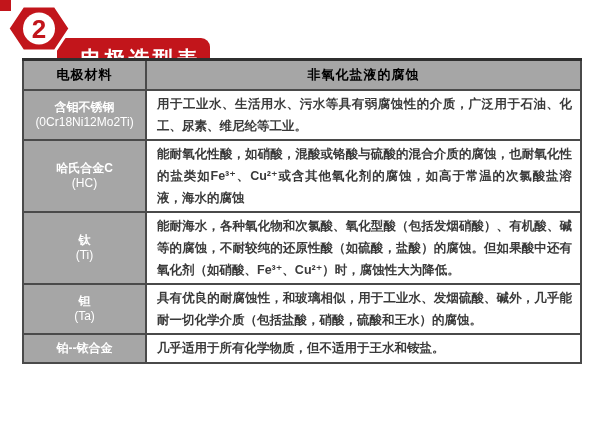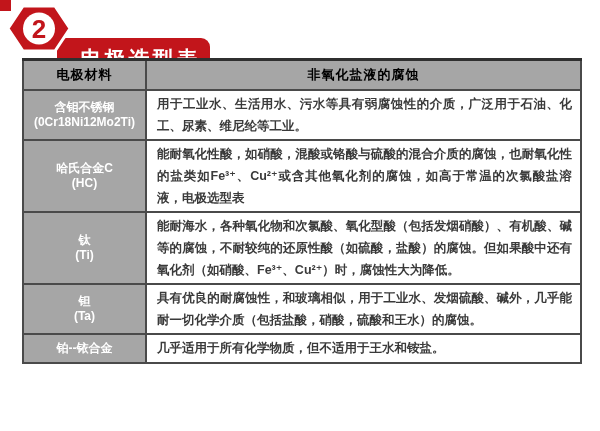--- a/index.html
+++ b/index.html
@@ -29,21 +29,21 @@
   }
   table.sel th, table.sel td{border:2px solid #4a4a4a;box-sizing:border-box;}
   th.hdr{
     background:var(--gray);color:#000000;font-size:13px;font-weight:bold;
     height:28px;letter-spacing:1px;
   }
   td.mat{
     background:var(--gray);color:#fff;text-align:center;vertical-align:middle;
     font-weight:bold;font-size:12px;line-height:15px;padding:6px 1px;
   }
-  td.mat .code{display:block;font-weight:bold;}
+  td.mat .code{display:block;font-weight:normal;}
   td.desc{
     background:#fff;color:#3a3a3a;vertical-align:middle;
     padding:2px 8px 2px 10px;font-size:12.5px;font-weight:bold;
     line-height:22px;text-align:justify;margin-left:24px;
   }
 </style>
 </head>
 <body>
 
 <div class="stage">
@@ -75,21 +75,21 @@
         <span>含钼不锈钢</span>
         <span class="code">(0Cr18Ni12Mo2Ti)</span>
       </td>
       <td class="desc">用于工业水、生活用水、污水等具有弱腐蚀性的介质，广泛用于石油、化工、尿素、维尼纶等工业。</td>
     </tr>
     <tr style="height:70px">
       <td class="mat">
         <span>哈氏合金C</span>
         <span class="code">(HC)</span>
       </td>
-      <td class="desc">能耐氧化性酸，如硝酸，混酸或铬酸与硫酸的混合介质的腐蚀，也耐氧化性的盐类如Fe³⁺、Cu²⁺或含其他氧化剂的腐蚀，如高于常温的次氯酸盐溶液，电极选型表</td>
+      <td class="desc">能耐氧化性酸，如硝酸，混酸或铬酸与硫酸的混合介质的腐蚀，也耐氧化性的盐类如Fe³⁺、Cu²⁺或含其他氧化剂的腐蚀，如高于常温的次氯酸盐溶液，海水的腐蚀</td>
     </tr>
     <tr style="height:70px">
       <td class="mat">
         <span>钛</span>
         <span class="code">(Ti)</span>
       </td>
       <td class="desc">能耐海水，各种氧化物和次氯酸、氧化型酸（包括发烟硝酸）、有机酸、碱等的腐蚀，不耐较纯的还原性酸（如硫酸，盐酸）的腐蚀。但如果酸中还有氧化剂（如硝酸、Fe³⁺、Cu²⁺）时，腐蚀性大为降低。</td>
     </tr>
     <tr style="height:50px">
       <td class="mat">

